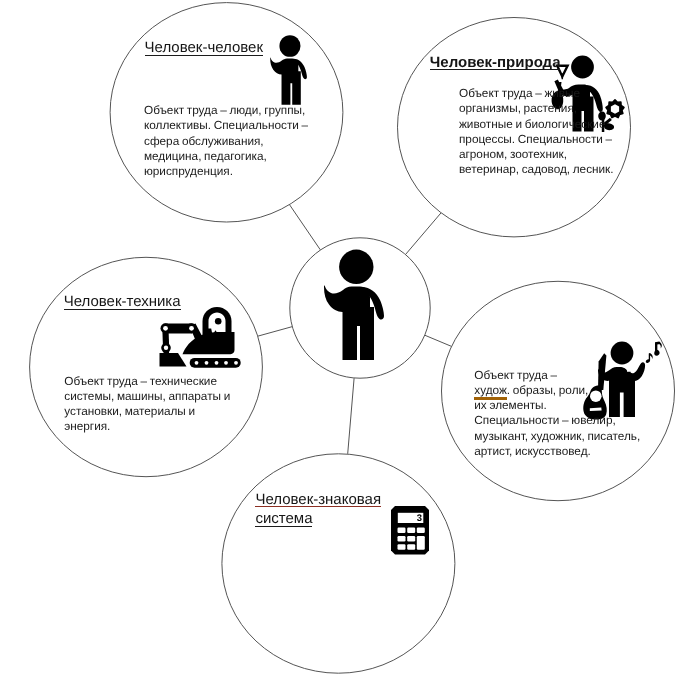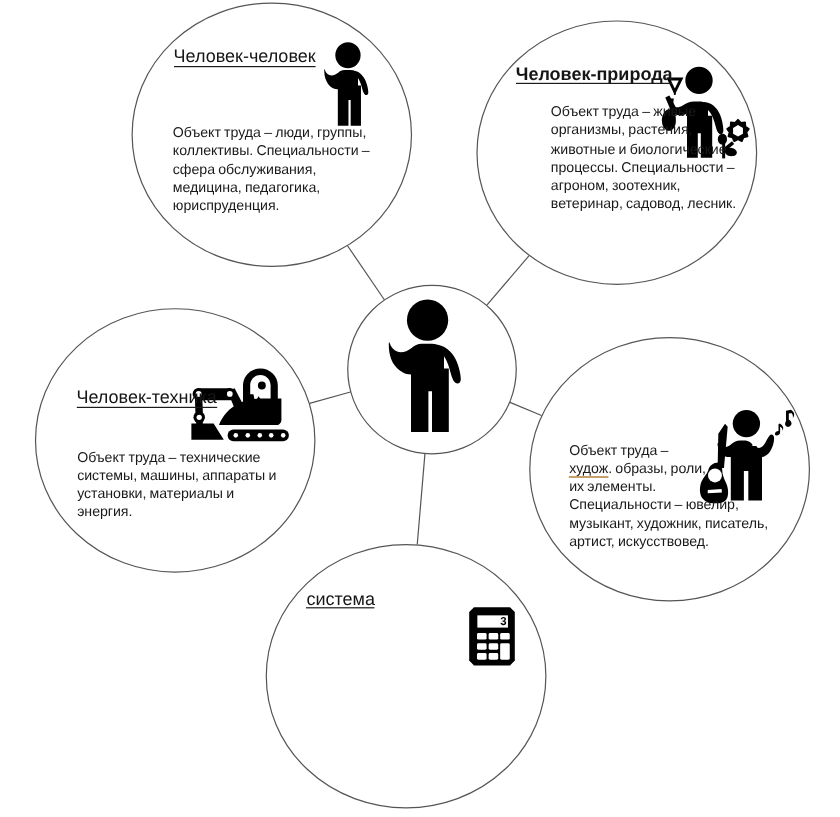--- a/index.html
+++ b/index.html
@@ -11,21 +11,21 @@
   svg.layer{position:absolute;left:0;top:0;width:700px;height:681px;overflow:visible;}
   .node-title{position:absolute;font-size:15px;line-height:19px;white-space:pre;
        color:#161616;letter-spacing:0px;}
   .node-title .tline{height:inherit;}
   .node-title{--lh:19.8px;}
   .node-title .tline{height:var(--lh);}
   .node-title span.tl{display:inline-block;border-bottom:1.3px solid #1b1b1b;padding-bottom:0px;line-height:12.5px;}
   .node-title span.tl.sp{border-bottom-color:#8c2f23;}
   .node-body{position:absolute;font-size:11.8px;line-height:15.25px;white-space:pre;color:#1a1a1a;
        letter-spacing:-0.02px;word-spacing:-0.55px;}
-  .node-body .sp{border-bottom:1px solid #a16207;}
+  .node-body .sp{border-bottom:3px solid #a16207;}
 </style>
 </head>
 <body>
 
 <div id="stage">
 
   <svg class="layer" viewBox="0 0 700 681">
     <g stroke="#555555" stroke-width="1" fill="none">
       <line x1="320.3" y1="249.8" x2="289.6" y2="204.8"></line>
       <line x1="405.7" y1="254.3" x2="440.9" y2="213.0"></line>
@@ -205,29 +205,29 @@
 юриспруденция.</div>
 
   <div class="node-title" style="left:429.8px;top:52.8px;font-weight:bold;"><span class="tl">Человек-природа</span></div>
   <div class="node-body" style="left:431px;top:86px;margin-left:28px;">Объект труда – живые
 организмы, растения,
 животные и биологические
 процессы. Специальности –
 агроном, зоотехник,
 ветеринар, садовод, лесник.</div>
 
-  <div class="node-title" style="left:63.7px;top:292.3px;margin-top:30px;"><span class="tl">Человек-техника</span></div>
+  <div class="node-title" style="left:63.7px;top:292.3px;"><span class="tl">Человек-техника</span></div>
   <div class="node-body" style="left:64.3px;top:373.5px;">Объект труда – технические
 системы, машины, аппараты и
 установки, материалы и
 энергия.</div>
 
   <div class="node-title" style="left:475.4px;top:315.2px;font-size:14.2px;letter-spacing:-0.42px;"></div>
   <div class="node-body" style="left:474.3px;top:367.5px;"><span>Объект труда –</span>
 <span class="sp">худож</span><span>. образы, роли,
 их элементы.
 Специальности – ювелир,
 музыкант, художник, писатель,
 артист, искусствовед.</span></div>
 
-  <div class="node-title" style="left:255.4px;top:488.6px;line-height:21.5px;"><div class="tline"><span class="tl">система</span></div></div>
+  <div class="node-title" style="left:255.4px;top:488.6px;line-height:21.5px;"><div class="tline"><span class="tl sp">Человек-знаковая</span></div><div class="tline"><span class="tl">система</span></div></div>
 
 </div>
 
 </body></html>

